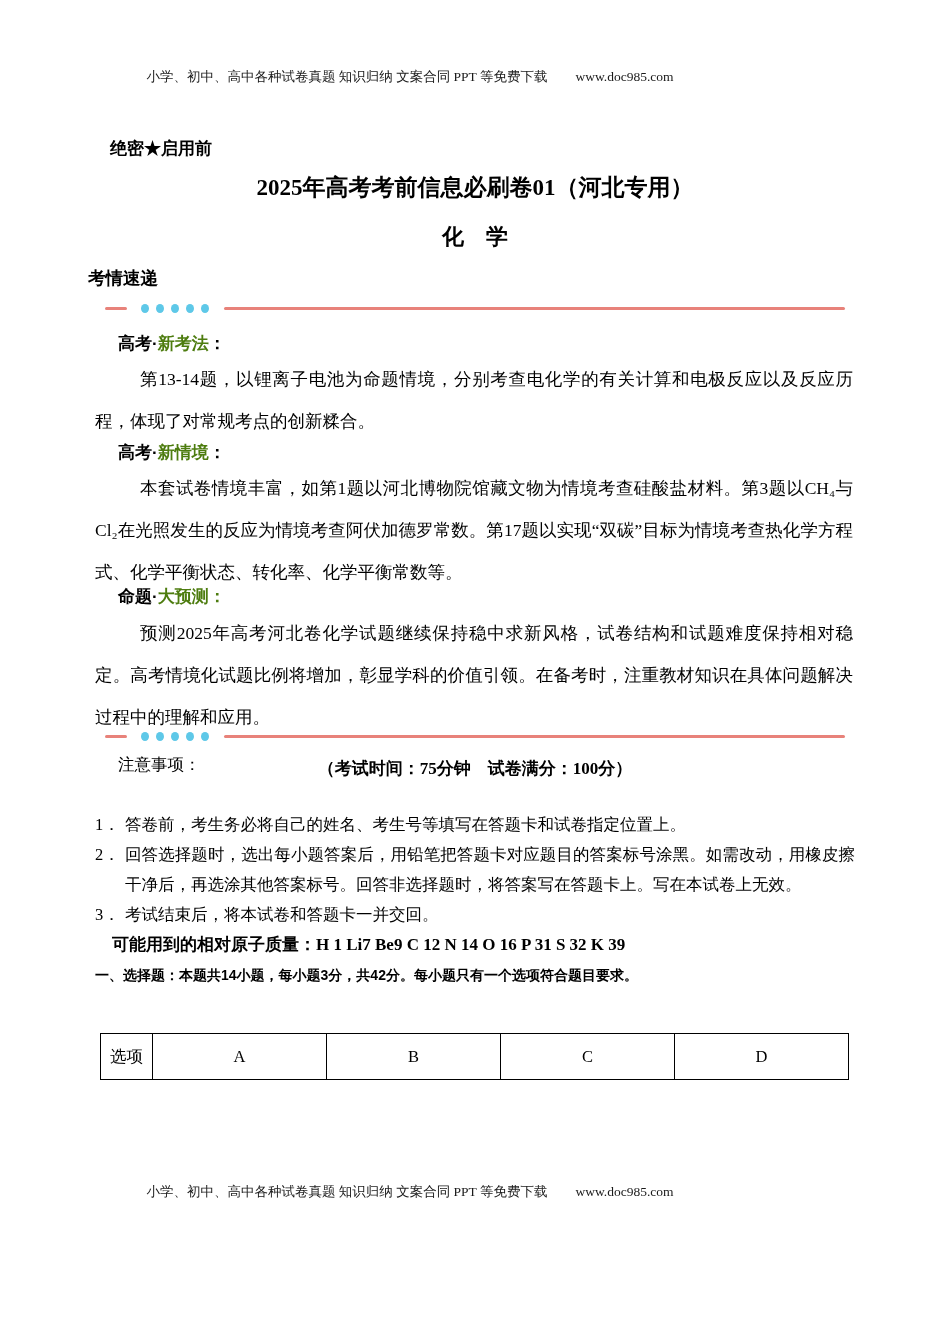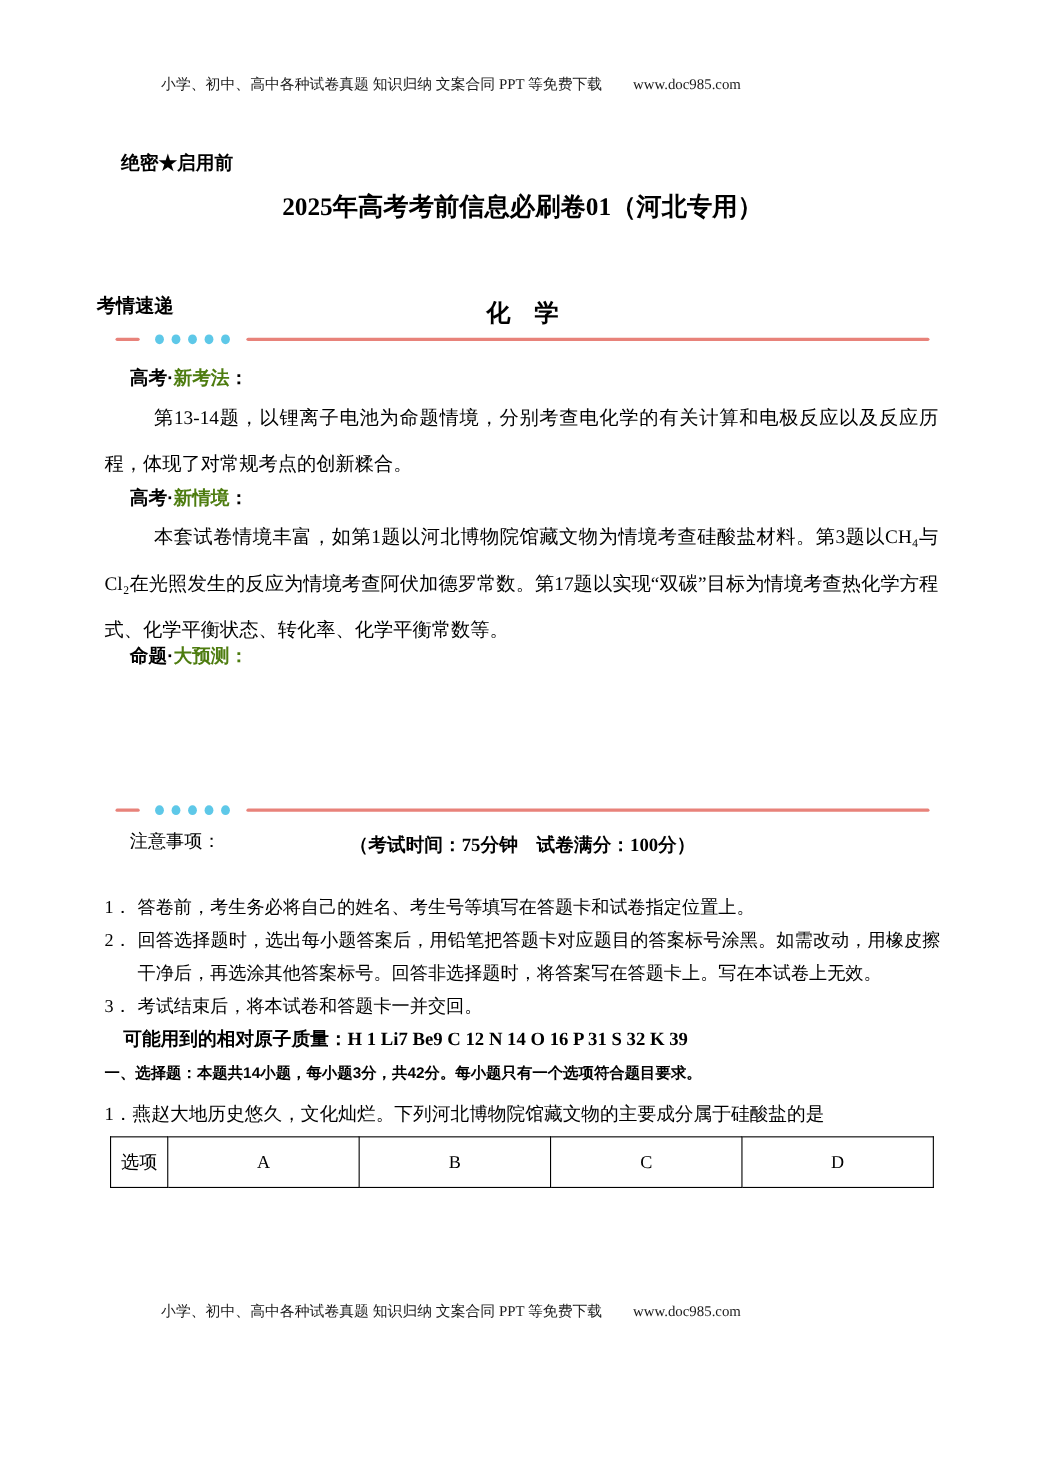--- a/index.html
+++ b/index.html
@@ -29,21 +29,20 @@
   }
   .title {
     position:absolute; left:0; top:172px; width:950px;
     text-align:center; font-weight:700; font-size:23px;
     font-family:"Liberation Serif", serif;
   }
   .subject {
     position:absolute; left:0; top:222px; width:950px;
     text-align:center; font-weight:700; font-size:22px;
     font-family:"Liberation Serif", serif;
-    margin-top:48px;
   }
   .kaoqing {
     position:absolute; left:88px; top:266px;
     font-family:"Liberation Sans", sans-serif;
     font-weight:700; font-size:17.5px;
   }
   
   .divider {
     position:absolute; left:105px; width:740px; height:10px;
     display:flex; align-items:center;
@@ -148,20 +147,21 @@
   <p class="bpara bp1">第13-14题，以锂离子电池为命题情境，分别考查电化学的有关计算和电极反应以及反应历程，体现了对常规考点的创新糅合。</p>
 
   <div class="bhead bh2">
     <span>高考</span><span>·</span><span class="red">新情境</span><span>：</span>
   </div>
   <p class="bpara bp2">本套试卷情境丰富，如第1题以河北博物院馆藏文物为情境考查硅酸盐材料。第3题以CH₄与Cl₂在光照发生的反应为情境考查阿伏加德罗常数。第17题以实现“双碳”目标为情境考查热化学方程式、化学平衡状态、转化率、化学平衡常数等。</p>
 
   <div class="bhead bh3">
     <span>命题</span><span>·</span><span class="red">大预测：</span><span></span>
   </div>
+  <p class="bpara bp3">预测2025年高考河北卷化学试题继续保持稳中求新风格，试卷结构和试题难度保持相对稳定。高考情境化试题比例将增加，彰显学科的价值引领。在备考时，注重教材知识在具体问题解决过程中的理解和应用。</p>
 
   <div class="divider d2">
     <span class="seg short"></span>
     <span class="dots">
       <i class="dot"></i>
       <i class="dot"></i>
       <i class="dot"></i>
       <i class="dot"></i>
       <i class="dot"></i>
     </span>
@@ -186,21 +186,20 @@
       <span class="n-text">考试结束后，将本试卷和答题卡一并交回。</span>
     </div>
   </div>
 
   <div class="masses">
     <span class="lbl">可能用到的相对原子质量：</span><span class="vals">H 1  Li7  Be9  C 12  N 14  O 16  P 31  S 32  K 39</span>
   </div>
 
   <div class="section1">一、选择题：本题共14小题，每小题3分，共42分。每小题只有一个选项符合题目要求。</div>
 
-  <div class="q1">1．燕赵大地历史悠久，文化灿烂。下列河北博物院馆藏文物的主要成分属于硅酸盐的是</div>
 
   <table class="opt-table">
     <tbody>
         <tr>
       <td class="c0">选项</td>
       <td>A</td>
       <td>B</td>
       <td>C</td>
       <td>D</td>
     </tr>

